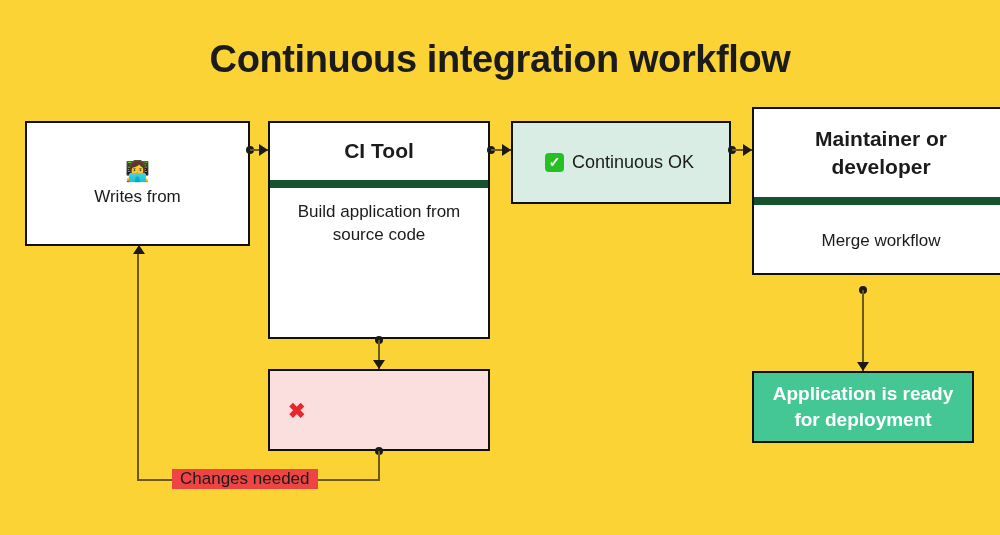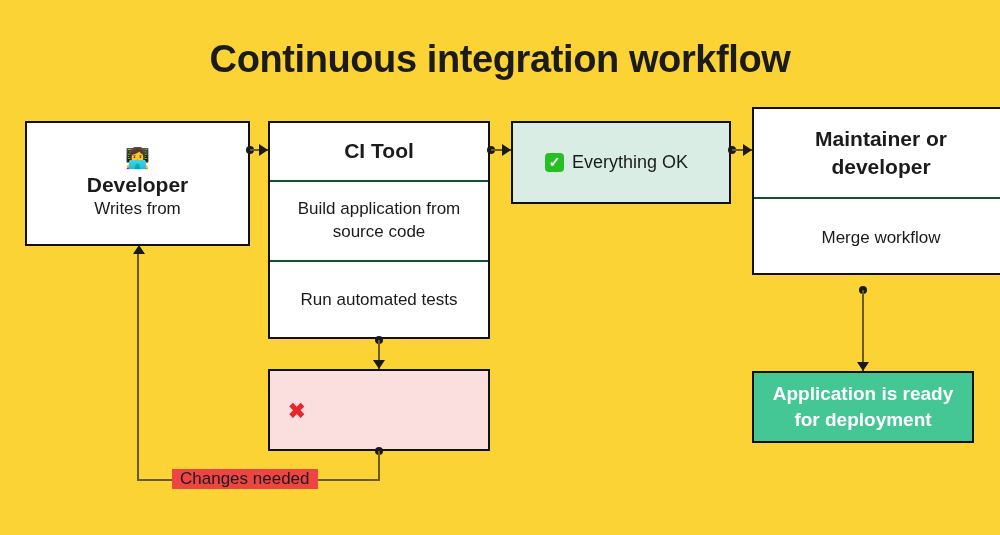--- a/index.html
+++ b/index.html
@@ -48,21 +48,21 @@
     align-items: center;
     justify-content: center;
     text-align: center;
     padding: 4px 10px;
     box-sizing: border-box;
     color: #1b1b1b;
     font-size: 17px;
     line-height: 1.35;
   }
   .cell + .cell {
-    border-top: 2px solid #14532d;
+    border-top: 8px solid #14532d;
   }
   .cell.head {
     font-size: 21px;
     font-weight: bold;
   }
 
   
   #node-developer {
     left: 25px;
     top: 121px;
@@ -224,35 +224,33 @@
 </head>
 <body>
 
 <div id="canvas">
 
   <div id="page-title">Continuous integration workflow</div>
 
   <div class="node" id="node-developer">
     <div class="inner">
       <div class="emoji">👩‍💻</div>
-      <div class="dev-name">Developer</div>
       <div class="dev-sub">Writes from</div>
     </div>
   </div>
 
   <div class="node" id="node-citool">
     <div class="cell head">CI Tool</div>
     <div class="cell">Build application from source code</div>
-    <div class="cell">Run automated tests</div>
   </div>
 
   <div class="node" id="node-ok">
     <div class="cell">
       <span class="ico ico-check">✓</span>
-      <span>Everything OK</span>
+      <span>Continuous OK</span>
     </div>
   </div>
 
   <div class="node" id="node-maintainer">
     <div class="cell head">Maintainer or developer</div>
     <div class="cell">Merge workflow</div>
   </div>
 
   <div class="node" id="node-problem">
     <div class="cell">

